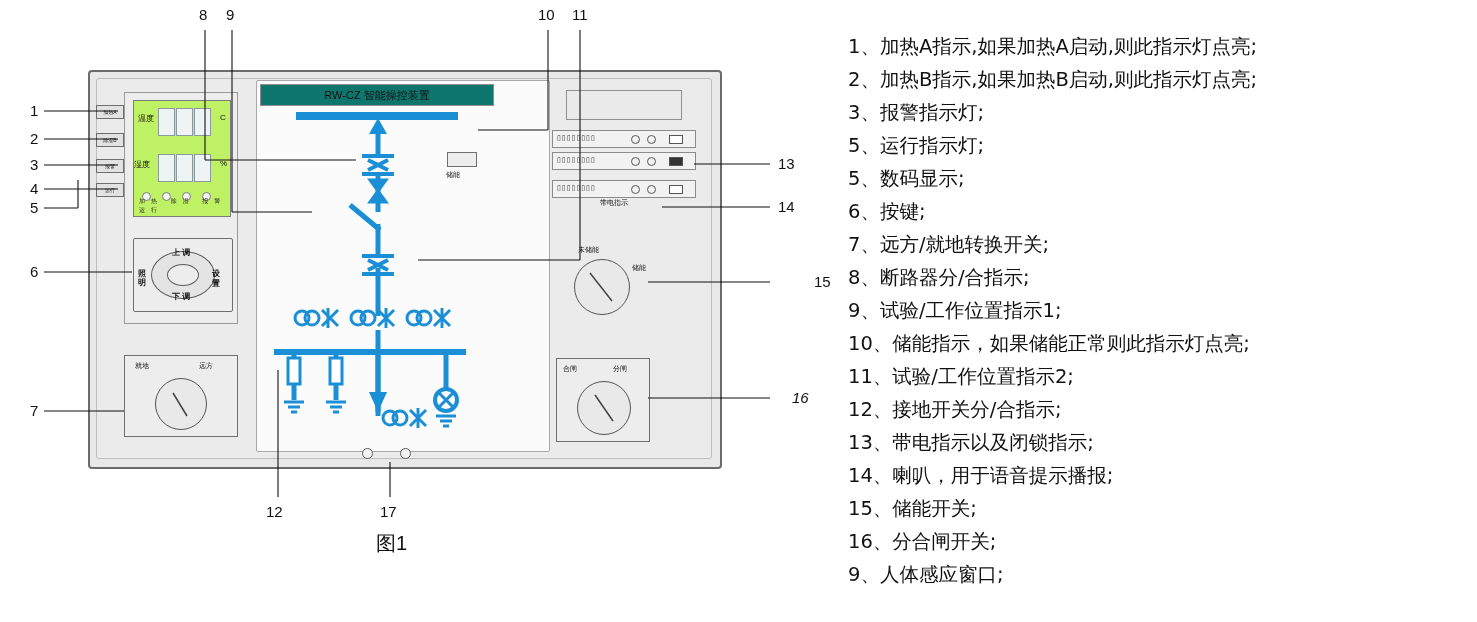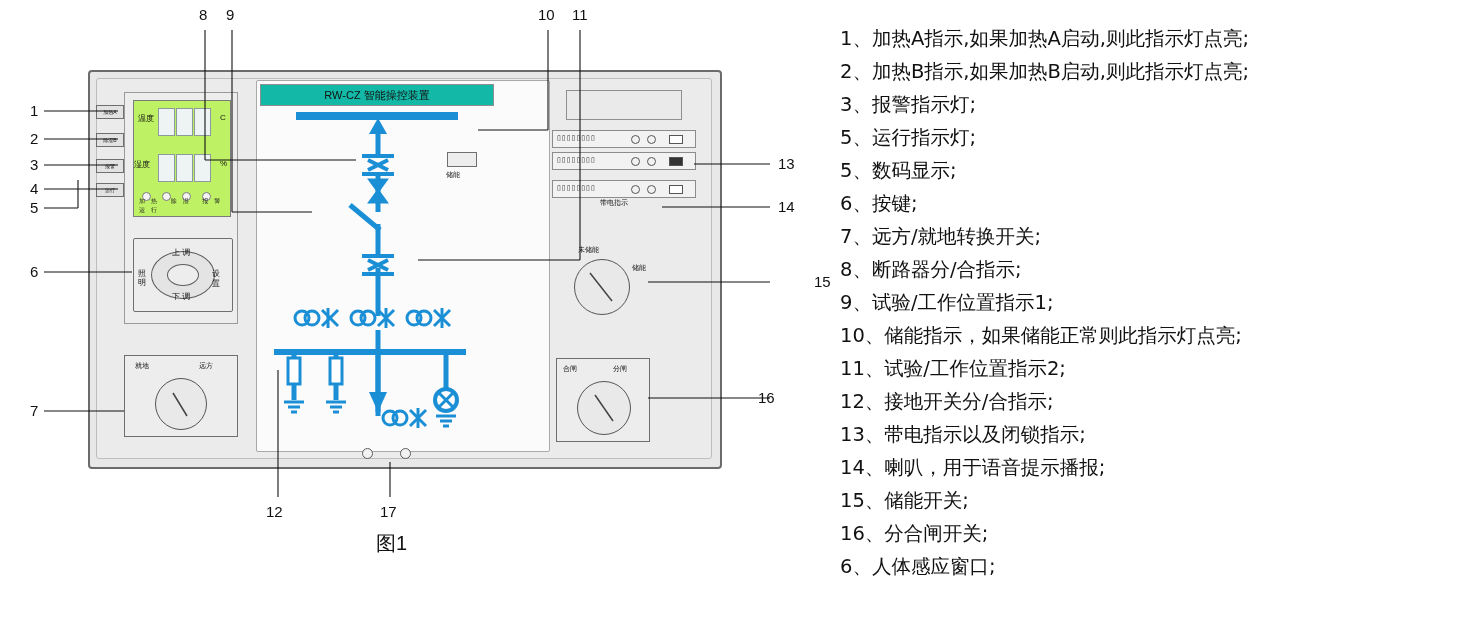--- a/index.html
+++ b/index.html
@@ -41,29 +41,29 @@
   .keypad .circ{
     position:absolute;left:50%;top:50%;transform:translate(-50%,-50%);
     width:62px;height:46px;border:1px solid #5d5d5d;border-radius:50%;
     background:#e4e4e4;
   }
   .keypad .circ2{
     position:absolute;left:50%;top:50%;transform:translate(-50%,-50%);
     width:30px;height:20px;border:1px solid #5d5d5d;border-radius:50%;
     background:#ededed;
   }
-  .kp-t{position:absolute;font-size:8px;color:#111;}
+  .kp-t{position:absolute;font-size:8px;color:#111;font-weight:bold;}
   .btnstrip{position:absolute;left:96px;width:26px;height:12px;border:1px solid #6f6f6f;background:#e2e2e2;font-size:5px;color:#111;text-align:center;line-height:12px;}
   .mimic{
     position:absolute;left:256px;top:80px;width:292px;height:370px;
     background:#fbfbfb;border:1px solid #a9a9a9;border-radius:2px;
   }
   .title-box{
     position:absolute;left:260px;top:84px;width:232px;height:20px;
-    border:1px solid #8f8f8f;background:#14b8a6;font-size:11px;color:#111;
+    border:1px solid #8f8f8f;background:#0f766e;font-size:11px;color:#111;
     text-align:center;line-height:20px;
   }
   .blue-bar{position:absolute;left:296px;top:112px;width:162px;height:8px;background:#1a8fd6;}
   .disp-right{
     position:absolute;left:566px;top:90px;width:114px;height:28px;
     background:#eaeaea;border:1px solid #8f8f8f;
   }
   .ind-row{
     position:absolute;left:552px;width:142px;height:16px;
     background:#f2f2f2;border:1px solid #8c8c8c;
@@ -77,21 +77,21 @@
   .knob-box{position:absolute;border:1px solid #6f6f6f;background:#ededed;}
   .xs{font-size:7px;color:#111;position:absolute;}
   .cap{position:absolute;font-size:20px;color:#111;}
   .num{position:absolute;font-size:15px;color:#111;}
   
   #legend{position:absolute;left:840px;top:22px;width:630px;}
   #legend li{
     font-family:"DejaVu Sans","Liberation Sans",sans-serif;
     font-size:19.5px;color:#111;line-height:33px;list-style:none;white-space:nowrap;
   }
-  #legend ul{margin:0;padding:0;}
+  #legend ul{margin:8px;padding:0;}
   .storage-box{position:absolute;left:447px;top:152px;width:28px;height:13px;border:1px solid #6f6f6f;background:#ededed;}
   .holes{position:absolute;}
   .hole{position:absolute;width:9px;height:9px;border:1px solid #5d5d5d;border-radius:50%;background:#f2f2f2;}
 </style>
 </head>
 <body>
 
 <div id="figure" class="abs">
 
   <div class="panel-body"></div>
@@ -321,21 +321,21 @@
   <div class="num" style="left:30px;top:263px;">6</div>
   <div class="num" style="left:30px;top:402px;">7</div>
   <div class="num" style="left:199px;top:6px;">8</div>
   <div class="num" style="left:226px;top:6px;">9</div>
   <div class="num" style="left:538px;top:6px;">10</div>
   <div class="num" style="left:572px;top:6px;">11</div>
   <div class="num" style="left:266px;top:503px;">12</div>
   <div class="num" style="left:778px;top:155px;">13</div>
   <div class="num" style="left:778px;top:198px;">14</div>
   <div class="num" style="left:778px;top:273px;margin-left:36px;">15</div>
-  <div class="num" style="left:758px;top:389px;">16</div>
+  <div class="num" style="left:792px;top:389px;font-style:italic;">16</div>
   <div class="num" style="left:380px;top:503px;">17</div>
 
   <div class="cap" style="left:376px;top:530px;">图1</div>
 </div>
 
 <div id="legend" class="abs">
   <ul>
     <li>1、加热A指示,如果加热A启动,则此指示灯点亮;</li>
     <li>2、加热B指示,如果加热B启动,则此指示灯点亮;</li>
     <li>3、报警指示灯;</li>
@@ -345,15 +345,15 @@
     <li>7、远方/就地转换开关;</li>
     <li>8、断路器分/合指示;</li>
     <li>9、试验/工作位置指示1;</li>
     <li>10、储能指示，如果储能正常则此指示灯点亮;</li>
     <li>11、试验/工作位置指示2;</li>
     <li>12、接地开关分/合指示;</li>
     <li>13、带电指示以及闭锁指示;</li>
     <li>14、喇叭，用于语音提示播报;</li>
     <li>15、储能开关;</li>
     <li>16、分合闸开关;</li>
-    <li>6、人体感应窗口;</li>
+    <li>9、人体感应窗口;</li>
   </ul>
 </div>
 
 </body></html>

